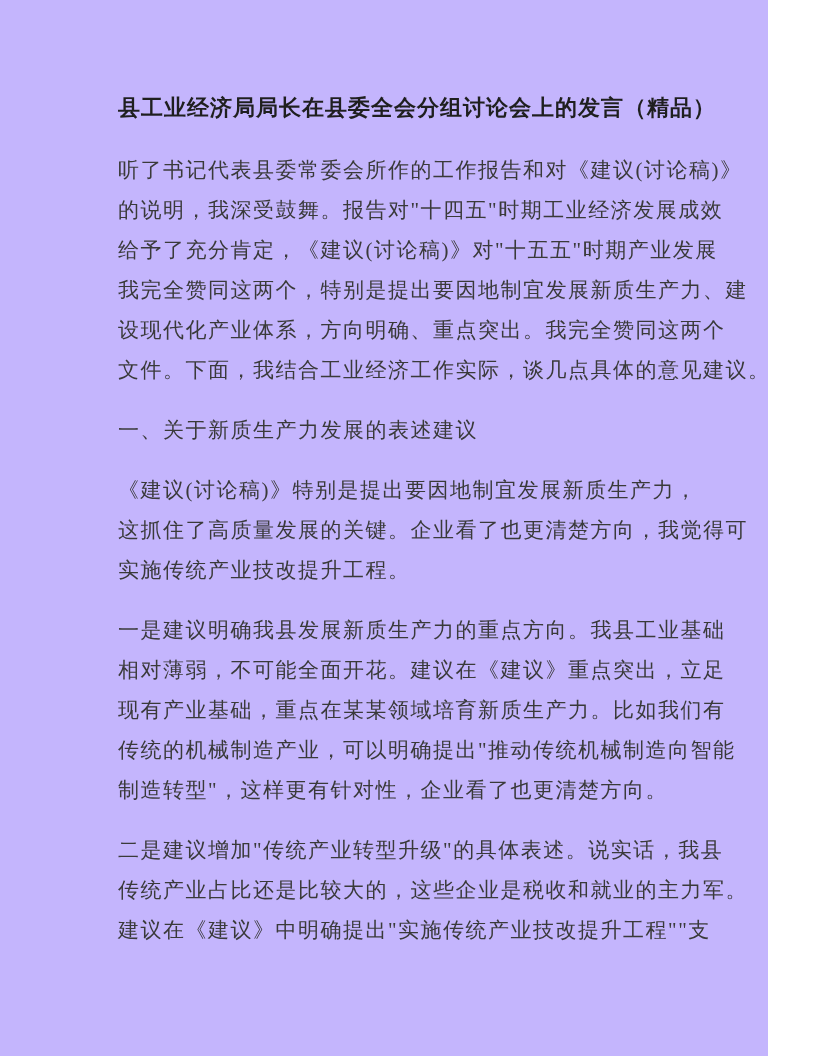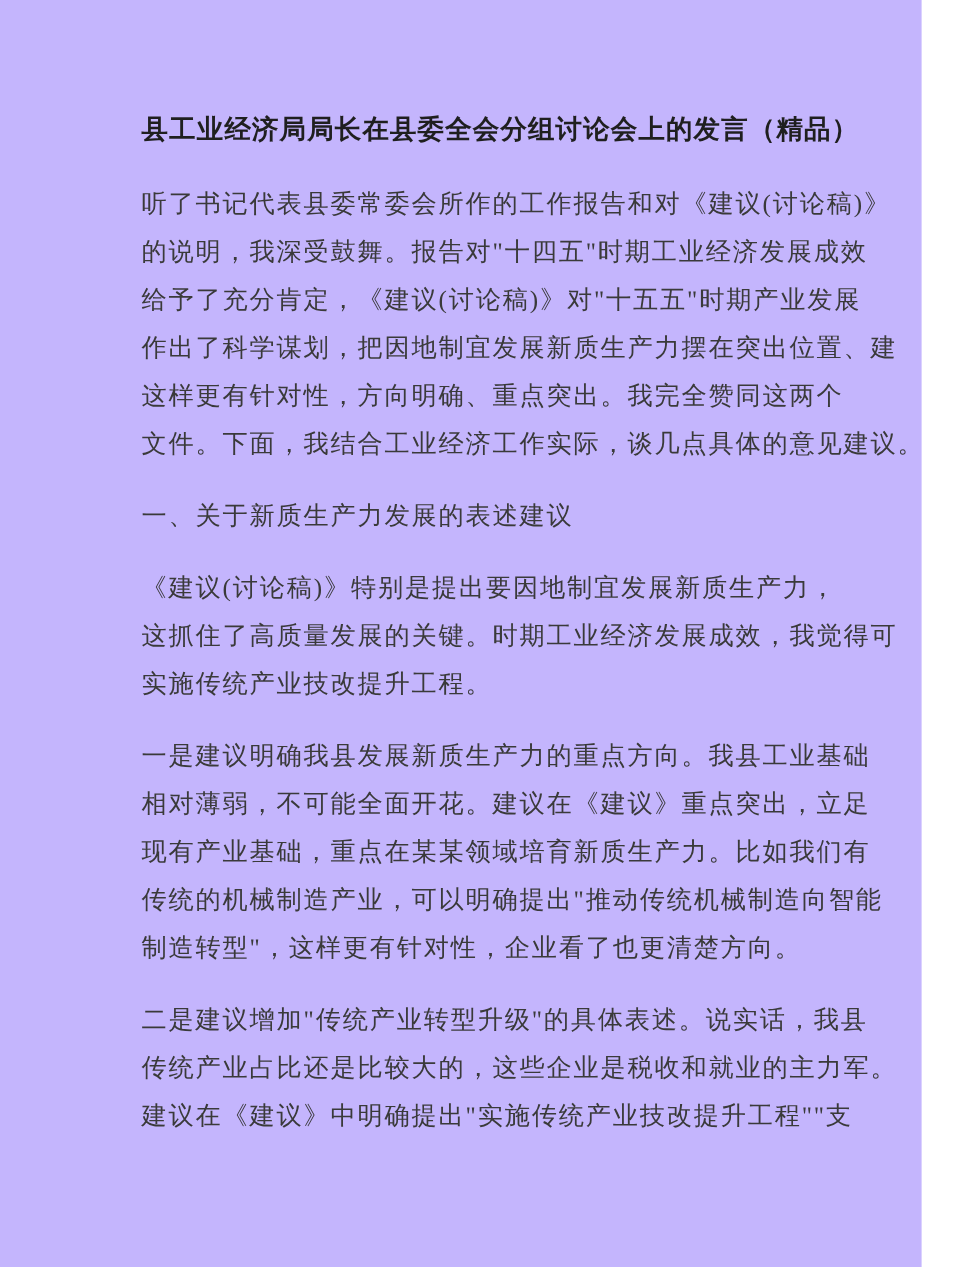--- a/index.html
+++ b/index.html
@@ -48,30 +48,30 @@
 <body>
 
 <div class="page">
   <div class="content">
     <h1 class="doc-title">县工业经济局局长在县委全会分组讨论会上的发言（精品）</h1>
     <div>
         <div class="block paragraph">
           <div class="line">听了书记代表县委常委会所作的工作报告和对《建议(讨论稿)》</div>
           <div class="line">的说明，我深受鼓舞。报告对"十四五"时期工业经济发展成效</div>
           <div class="line">给予了充分肯定，《建议(讨论稿)》对"十五五"时期产业发展</div>
-          <div class="line">作出了科学谋划，把因地制宜发展新质生产力摆在突出位置、建</div>
-          <div class="line">这样更有针对性，方向明确、重点突出。我完全赞同这两个</div>
+          <div class="line">我完全赞同这两个，特别是提出要因地制宜发展新质生产力、建</div>
+          <div class="line">设现代化产业体系，方向明确、重点突出。我完全赞同这两个</div>
           <div class="line">文件。下面，我结合工业经济工作实际，谈几点具体的意见建议。</div>
         </div>
         <div class="block heading">
           <div class="line">一、关于新质生产力发展的表述建议</div>
         </div>
         <div class="block paragraph">
           <div class="line">《建议(讨论稿)》特别是提出要因地制宜发展新质生产力，</div>
-          <div class="line">这抓住了高质量发展的关键。时期工业经济发展成效，我觉得可</div>
+          <div class="line">这抓住了高质量发展的关键。企业看了也更清楚方向，我觉得可</div>
           <div class="line">实施传统产业技改提升工程。</div>
         </div>
         <div class="block paragraph">
           <div class="line">一是建议明确我县发展新质生产力的重点方向。我县工业基础</div>
           <div class="line">相对薄弱，不可能全面开花。建议在《建议》重点突出，立足</div>
           <div class="line">现有产业基础，重点在某某领域培育新质生产力。比如我们有</div>
           <div class="line">传统的机械制造产业，可以明确提出"推动传统机械制造向智能</div>
           <div class="line">制造转型"，这样更有针对性，企业看了也更清楚方向。</div>
         </div>
         <div class="block paragraph">

